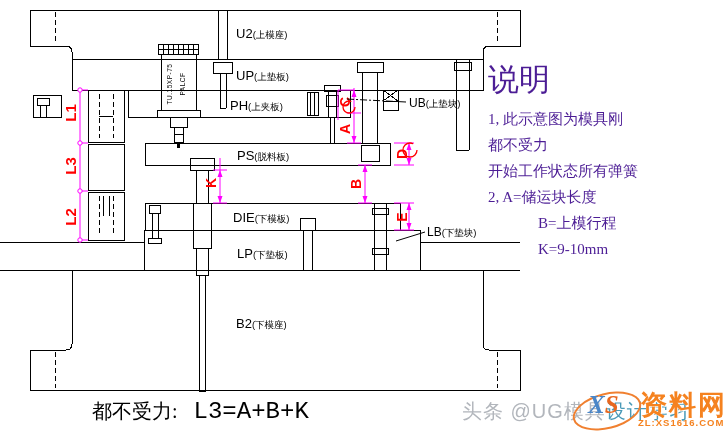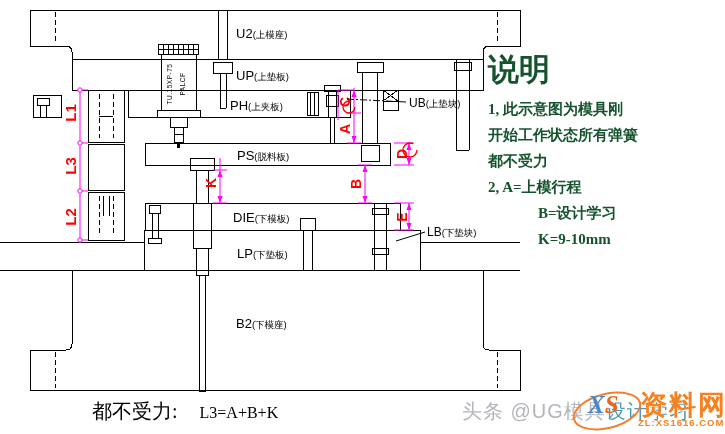--- a/index.html
+++ b/index.html
@@ -11,28 +11,28 @@
   .dashdot{stroke:#000;stroke-width:1;fill:none;stroke-dasharray:7 2 2 2;}
   .mag{stroke:#ff00ff;stroke-width:1;fill:none;}
   .magf{fill:#ff00ff;stroke:none;}
   .magc{stroke:#ff00ff;fill:#fff;stroke-width:1;}
   .redhook{stroke:#ff0000;stroke-width:1.3;fill:none;}
   .dimtxt{fill:#ff0000;font-size:14px;font-weight:bold;text-anchor:middle;}
   .lab{fill:#000;}
   .lab .code{font-size:13px;}
   .lab .cn{font-size:9.5px;}
   .marking{fill:#000;font-size:6.5px;letter-spacing:.5px;}
-  .notes{position:absolute;left:488px;top:52px;width:237px;color:#14532d;
-         font-family:"Liberation Serif",serif;font-weight:bold;}
+  .notes{position:absolute;left:488px;top:62px;width:237px;color:#4c1d95;
+         font-family:"Liberation Serif",serif;}
   .notes-title{font-size:31px;line-height:36px;margin-bottom:8px;}
   .note-line{font-size:15px;line-height:26px;white-space:nowrap;}
   .note-indent{padding-left:50px;}
   .footer{position:absolute;left:92px;top:398px;font-size:20px;color:#000;
           font-family:"Liberation Serif",serif;white-space:nowrap;}
-  .footer .formula{font-family:Liberation Serif, serif;font-size:16px;margin-left:22px;}
+  .footer .formula{font-family:Liberation Mono, monospace;font-size:24px;margin-left:16px;}
   .wm-text{position:absolute;left:462px;top:398px;font-size:20px;letter-spacing:1px;
            white-space:nowrap;z-index:2;
            color:#b2b6bc;text-shadow:1px 0 0 #fff,-1px 0 0 #fff,0 1px 0 #fff,0 -1px 0 #fff;}
   .wm-text .wm-blue{color:#4a9ab8;}
   .wm-logo{position:absolute;left:570px;top:385px;width:155px;height:48px;z-index:3;}
   .logo-ellipse{position:absolute;left:2px;top:8px;width:66px;height:32px;border:2px solid #f08030;
                 border-radius:50%;transform:rotate(-14deg);background:transparent;}
   .logo-xs{position:absolute;left:18px;top:6px;font-size:25px;font-weight:bold;font-style:italic;
            font-family:"Liberation Serif",serif;}
   .logo-xs .x{color:#4a86c8;}
@@ -217,24 +217,24 @@
   </g>
 
   <text class="marking" transform="rotate(-90 172 84)" x="172" y="84" text-anchor="middle">TU.15XP-75</text>
   <text class="marking" transform="rotate(-90 185 84)" x="185" y="84" text-anchor="middle">PALCF</text>
 </svg>
 
 
 <div class="notes">
   <div class="notes-title">说明</div>
   <div class="note-line">1,  此示意图为模具刚</div>
+  <div class="note-line">都不受力</div>
   <div class="note-line">开始工作状态所有弹簧</div>
-  <div class="note-line">都不受力</div>
-  <div class="note-line">2,  A=上模行程</div>
-  <div class="note-line note-indent">B=设计学习</div>
+  <div class="note-line">2,  A=储运块长度</div>
+  <div class="note-line note-indent">B=上模行程</div>
   <div class="note-line note-indent">K=9-10mm</div>
 </div>
 
 
 <div class="footer">
   <span>都不受力:</span><span class="formula">L3=A+B+K</span>
 </div>
 
 
 <div class="wm-text">

